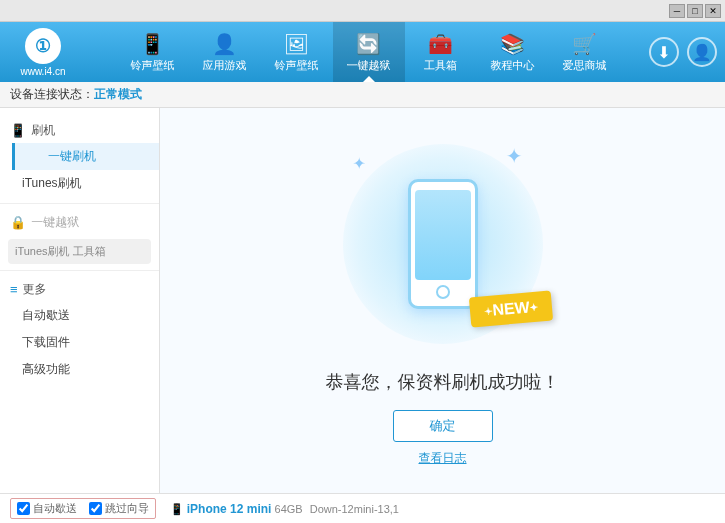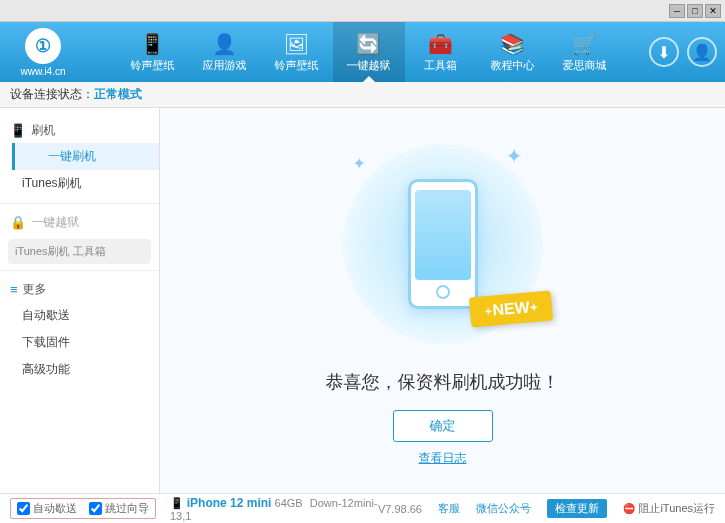--- a/index.html
+++ b/index.html
@@ -367,23 +367,13 @@
         <span>跳过向导</span>
       </div>
     </div>
     <div class="device-info">
       <span>📱</span>
       <span class="device-name">iPhone 12 mini</span>
       <span class="device-detail">64GB</span>
       <span class="device-detail" style="margin-left:4px;">Down-12mini-13,1</span>
     </div>
   </div>
-  <div class="bottom-right">
-    <span class="version-text">V7.98.66</span>
-    <span class="bottom-link">客服</span>
-    <span class="bottom-link">微信公众号</span>
-    <span class="update-btn">检查更新</span>
-    <div class="bottom-stop">
-      <span class="stop-icon">⛔</span>
-      <span>阻止iTunes运行</span>
-    </div>
-  </div>
 </div>
 
 </body></html>

